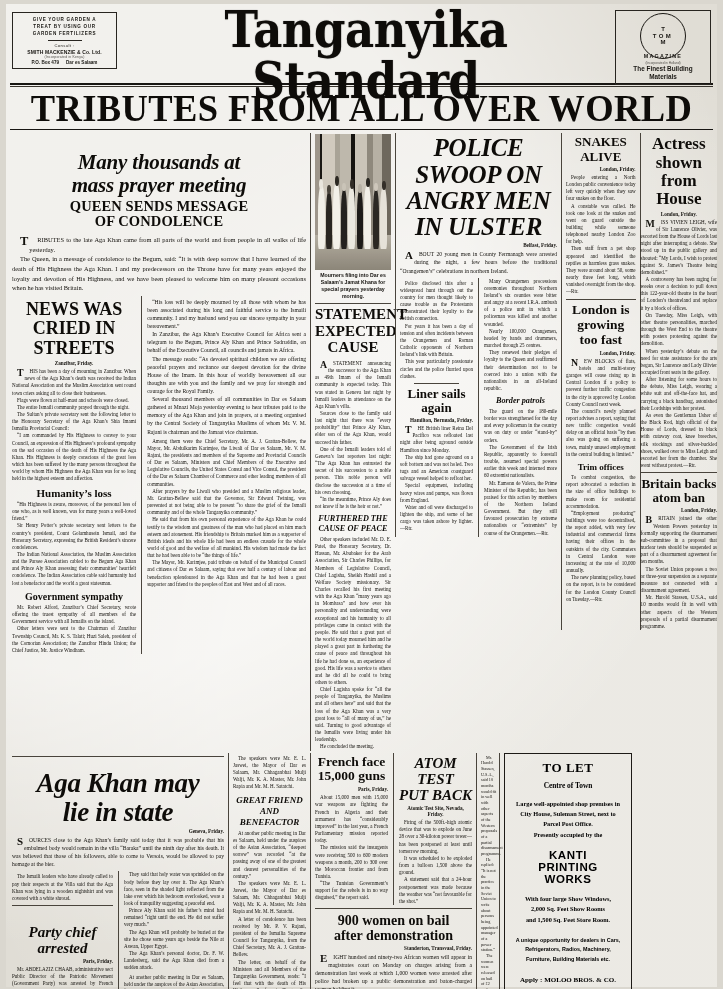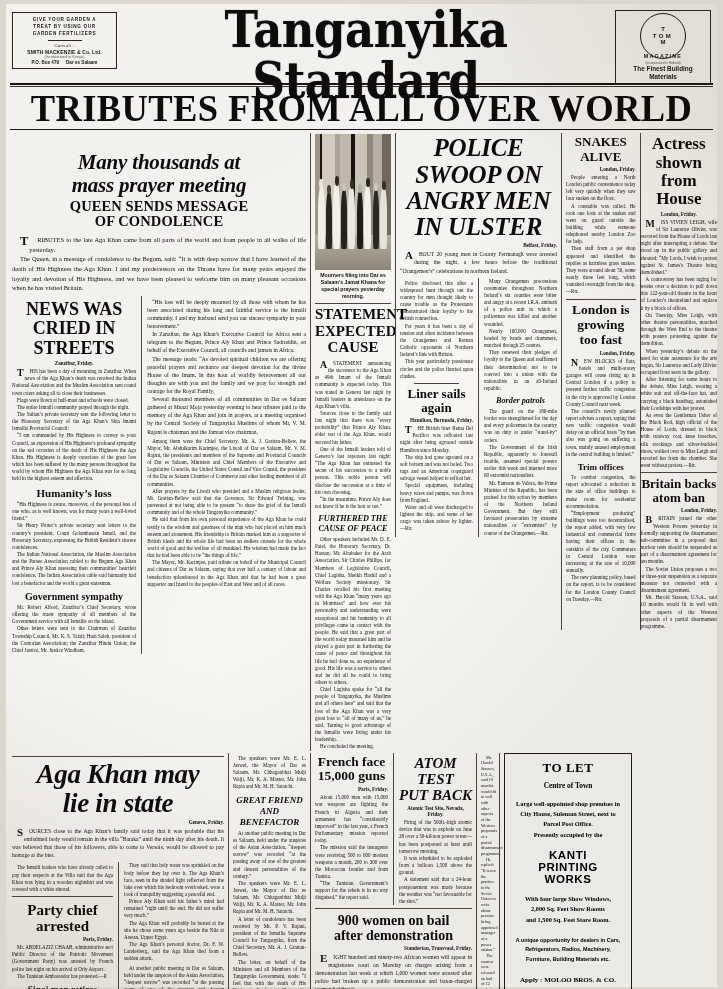--- a/index.html
+++ b/index.html
@@ -438,36 +438,36 @@
           </div>
         </div>
       </div>
     </div>
   </div>
 
   <div class="body-wrap" style="align-items:flex-start;margin-top:2px;">
 
     <div class="col" style="width:218px;padding-left:2px;">
       <div class="inline-rule"></div>
-      <h2 class="hd-ital-xl" style="margin-top:4px;font-size:27px;">
+      <h2 class="hd-ital-xl" style="margin-top:13px;font-size:27px;">
         <span>Aga Khan may</span><br>
         <span>lie in state</span>
       </h2>
       <div class="dateline">Geneva, Friday.</div>
       <div class="bt mid">
         <p class="dropcap">SOURCES close to the Aga Khan’s family said today that it was probable that his embalmed body would remain in the villa “Baraka” until the ninth day after his death.  It was believed that those of his followers, able to come to Versois, would be allowed to pay homage at the bier.</p>
       </div>
 
       <div style="display:flex;margin-top:3px;">
         <div style="width:106px;padding-right:5px;box-sizing:border-box;">
           <div class="bt">
             <p>The Ismaili leaders who have already called to pay their respects at the Villa said that the Aga Khan was lying in a wooden nightshirt and was covered with a white shroud.</p>
           </div>
           <div class="inline-rule"></div>
-          <h3 class="hd-serif-lg" style="font-size:15px;margin-top:5px;">
+          <h3 class="hd-serif-lg" style="font-size:15px;margin-top:18px;font-style:italic;">
             <span>Party chief</span><br>
             <span>arrested</span>
           </h3>
           <div class="dateline">Paris, Friday.</div>
           <div class="bt">
             <p>Mr. ABDELAZIZ CHAAB, administrative sect Public Director of the Patriotic Movement (Government Party) was arrested by French police last night on his arrival at Orly Airport.</p>
             <p>The Tunisian Ambassador has protested.—P.</p>
           </div>
           <h4 class="hd-sm" style="margin-top:5px;font-size:9.5px;">Sinai man retires</h4>
 

